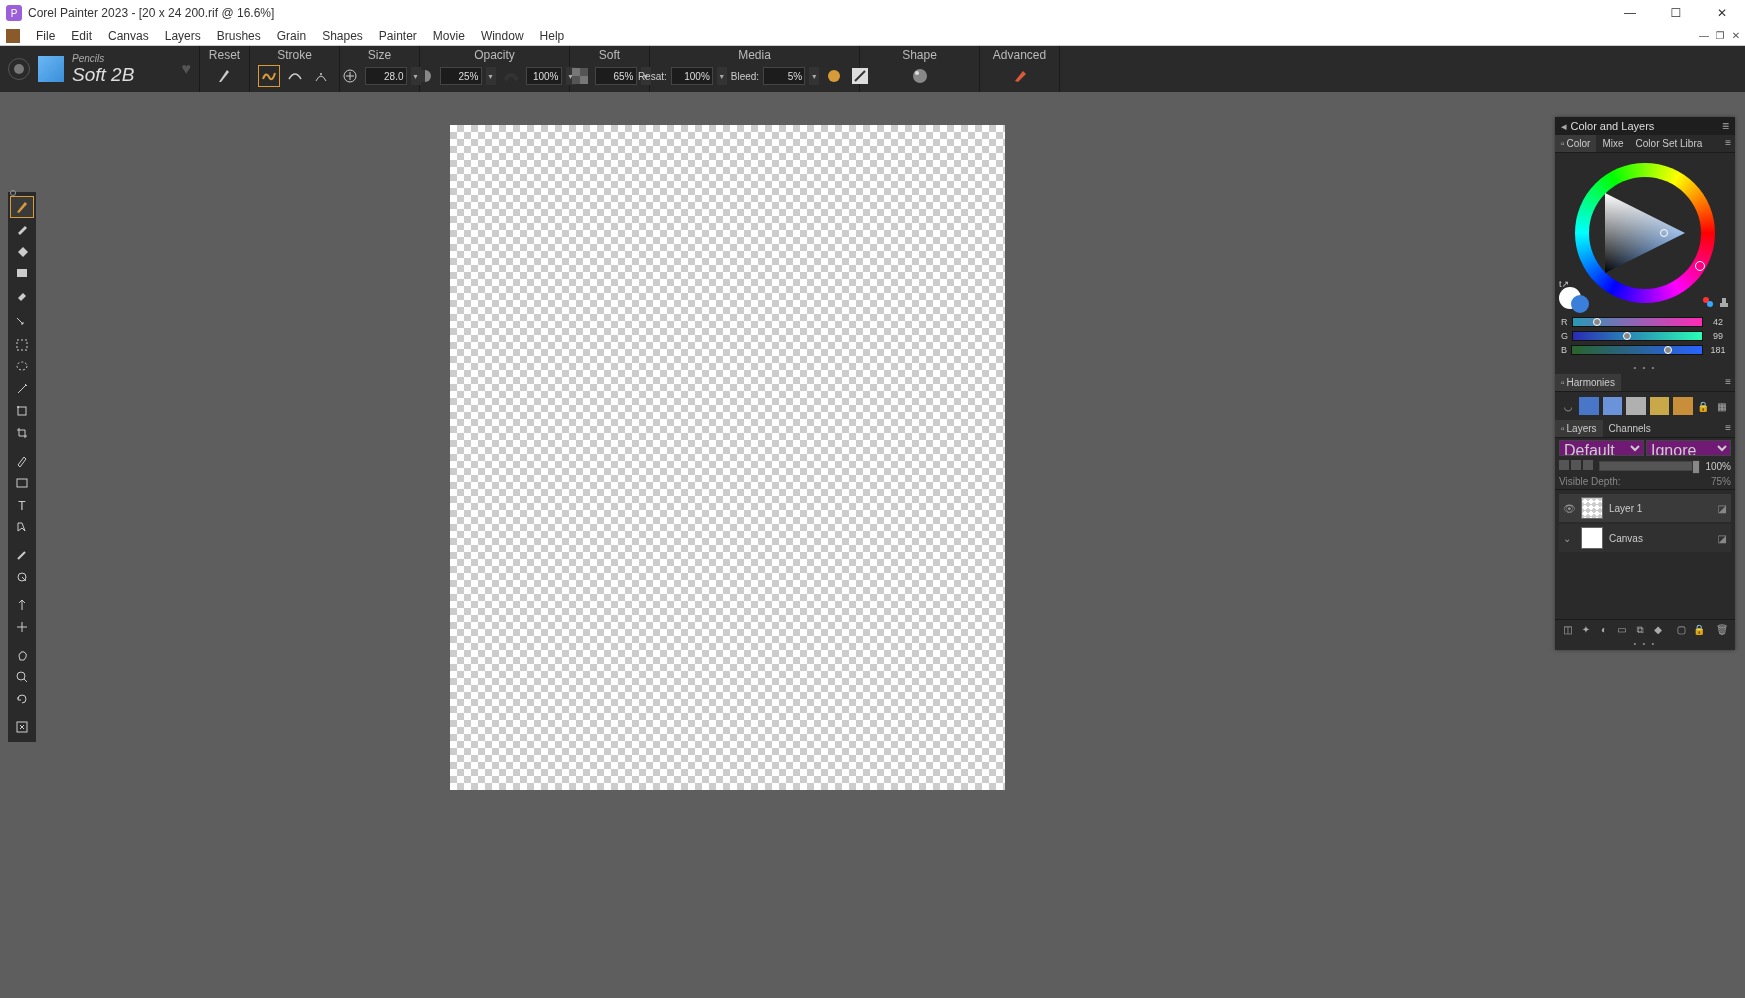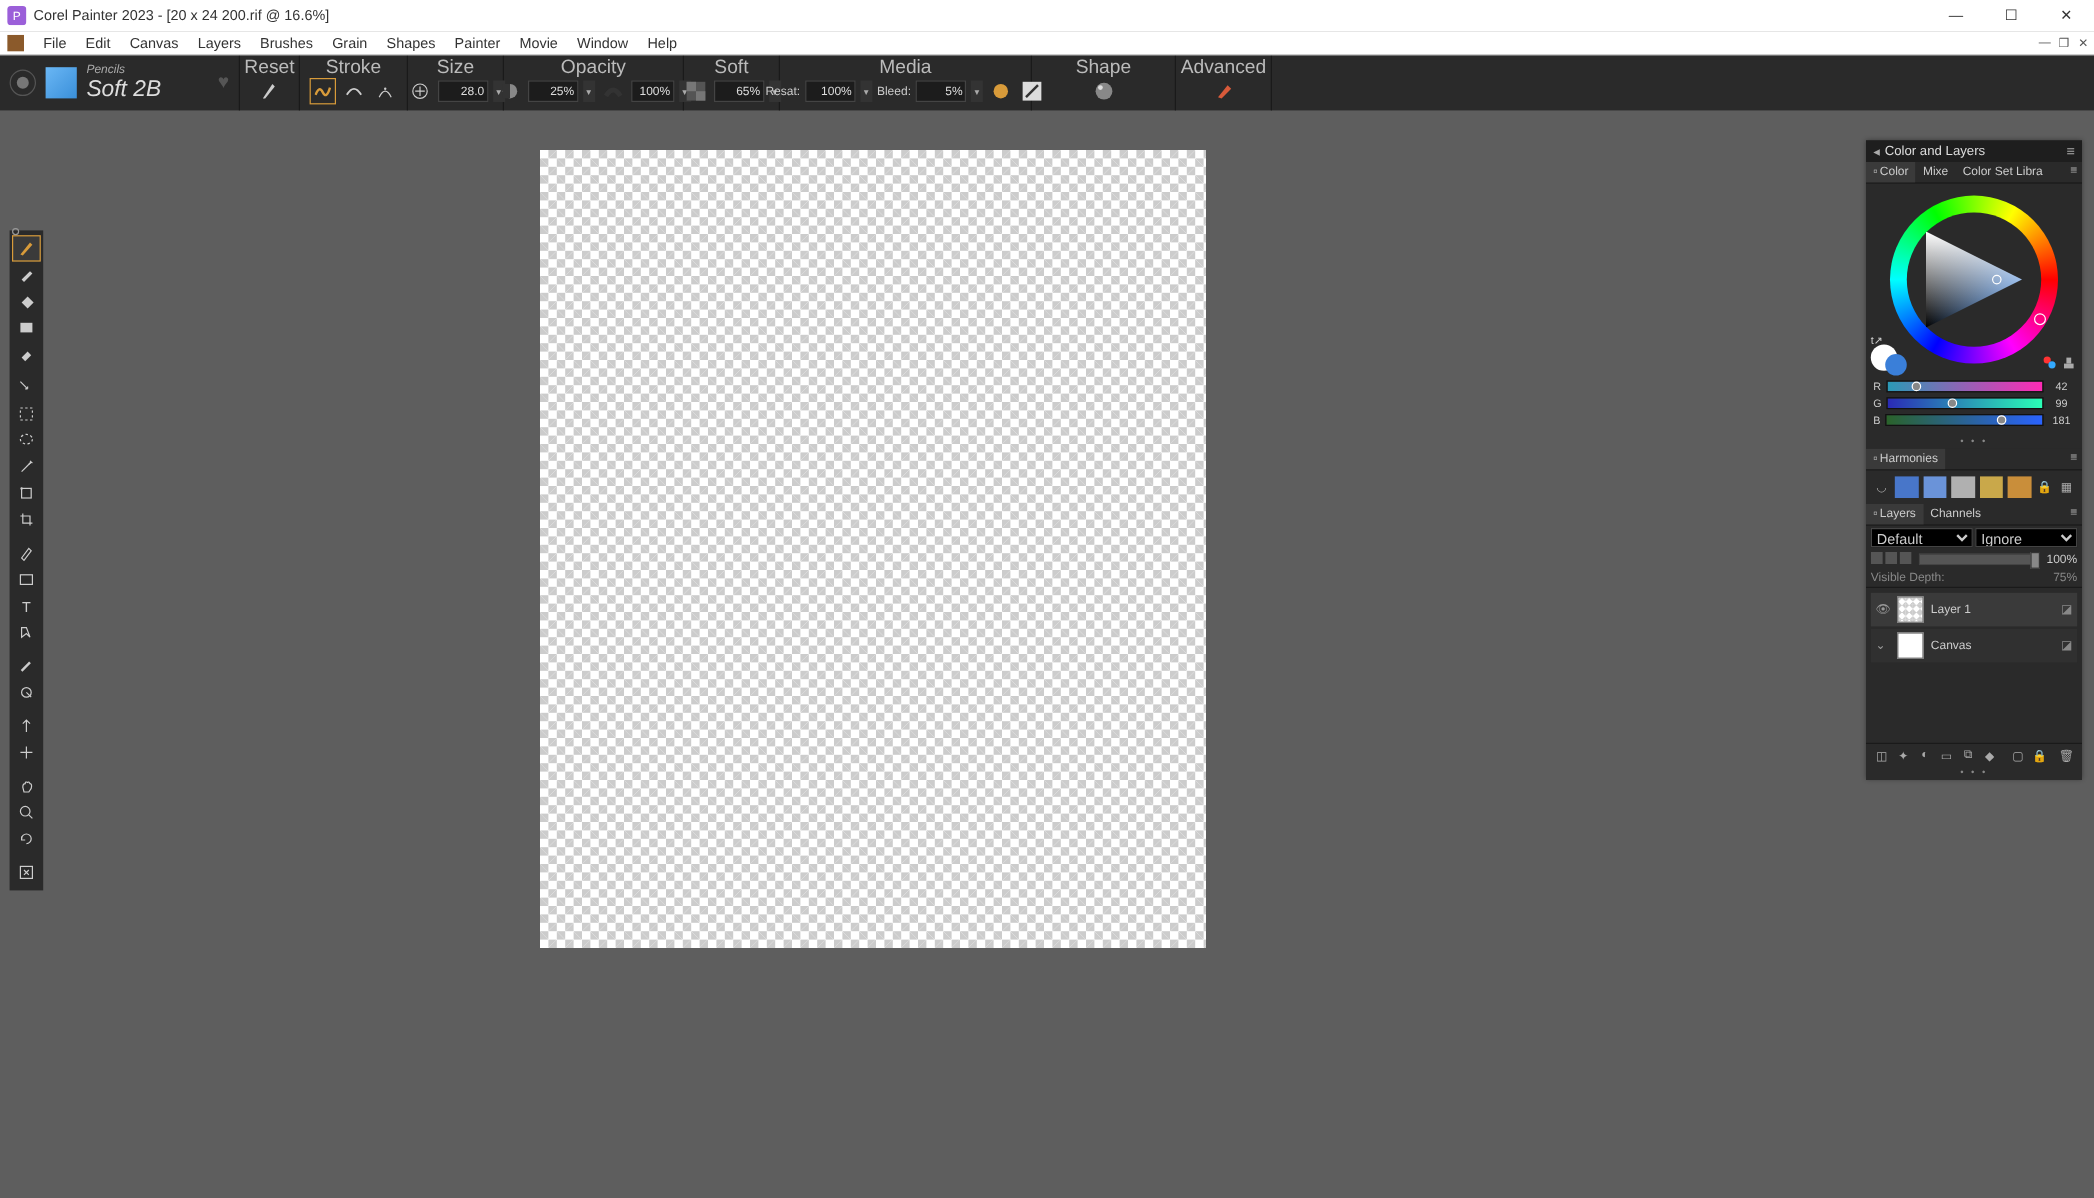--- a/index.html
+++ b/index.html
@@ -15,21 +15,21 @@
 
 .menubar { height:20px; background:#fff; display:flex; align-items:center; padding-left:6px; border-bottom:1px solid #ccc; position:relative; }
 .menubar .p-icon { width:14px; height:14px; margin-right:8px; }
 .menubar span { font-size:12px; color:#333; padding:0 8px; }
 .menubar .right-ctrls { position:absolute; right:2px; display:flex; gap:2px; font-size:10px; color:#555;}
 .menubar .right-ctrls div{ width:14px; text-align:center;}
 
 
 .propbar { height:46px; background:#2a2a2a; display:flex; align-items:stretch; color:#ccc; font-size:11px; }
 .propbar .section { border-right:1px solid #1a1a1a; display:flex; flex-direction:column; align-items:center; padding:2px 6px; }
-.propbar .section .label { font-size:16px; color:#bbb; height:14px; }
+.propbar .section .label { font-size:12px; color:#bbb; height:14px; }
 .propbar .section .row { display:flex; align-items:center; gap:4px; height:28px; }
 .propbar .icon-btn { width:22px; height:22px; display:flex; align-items:center; justify-content:center; }
 .propbar .icon-btn.selected { border:1px solid #d89b3a; }
 .propbar .val-box { background:#1c1c1c; border:1px solid #444; height:18px; width:42px; font-size:10px; display:flex; align-items:center; justify-content:flex-end; padding-right:2px; color:#ddd; }
 .propbar .drop { width:10px; height:18px; background:#333; display:flex; align-items:center; justify-content:center; font-size:8px; color:#aaa;}
 .propbar .mini-label{font-size:10px;color:#ccc;}
 .brush-sel { display:flex; align-items:center; padding:0 8px; gap:8px; border-right:1px solid #1a1a1a; width:200px;font-style:italic;}
 .brush-sel .brush-thumb{width:26px;height:26px;background:linear-gradient(135deg,#6ab7f5,#3a8fd9);}
 .brush-sel .brush-name{display:flex;flex-direction:column;}
 .brush-sel .cat{font-size:10px;color:#aaa;}
@@ -82,21 +82,21 @@
 .dots-footer{text-align:center;color:#888;font-size:8px;letter-spacing:2px;padding-bottom:2px;}
 
 
 .harmonies-body{height:28px;display:flex;align-items:center;padding:0 6px;gap:4px;}
 .harm-swatch{height:18px;flex:1;}
 .harm-ctrl{width:14px;height:14px;color:#aaa;font-size:10px;display:flex;align-items:center;justify-content:center;}
 
 
 .layers-body{font-size:10px;color:#ccc;}
 .layer-ctrls{display:flex;padding:2px 4px;gap:2px;align-items:center;}
-.layer-ctrls select{background:#000000;color:#ccc;border:1px solid #444;font-size:12px;height:16px;}
+.layer-ctrls select{background:#701a75;color:#ccc;border:1px solid #444;font-size:16px;height:16px;}
 .layer-slider-row{display:flex;align-items:center;padding:2px 4px;gap:4px;}
 .layer-slider-row .icons{display:flex;}
 .layer-slider-row .icons div{width:12px;height:12px;}
 .layer-slider-row .slider{flex:1;height:10px;background:#1c1c1c;border:1px solid #444;position:relative;}
 .layer-slider-row .slider .fill{position:absolute;left:0;top:0;bottom:0;right:0;background:#555;}
 .layer-slider-row .slider .knob{position:absolute;right:-4px;top:-2px;width:8px;height:14px;background:#888;border:1px solid #333;}
 .layer-slider-row .val{width:30px;text-align:right;}
 .vis-depth{padding:2px 4px;color:#888;display:flex;}
 .vis-depth .val{margin-left:auto;}
 .layers-list{min-height:130px;border-top:1px solid #1a1a1a;padding:4px;}

